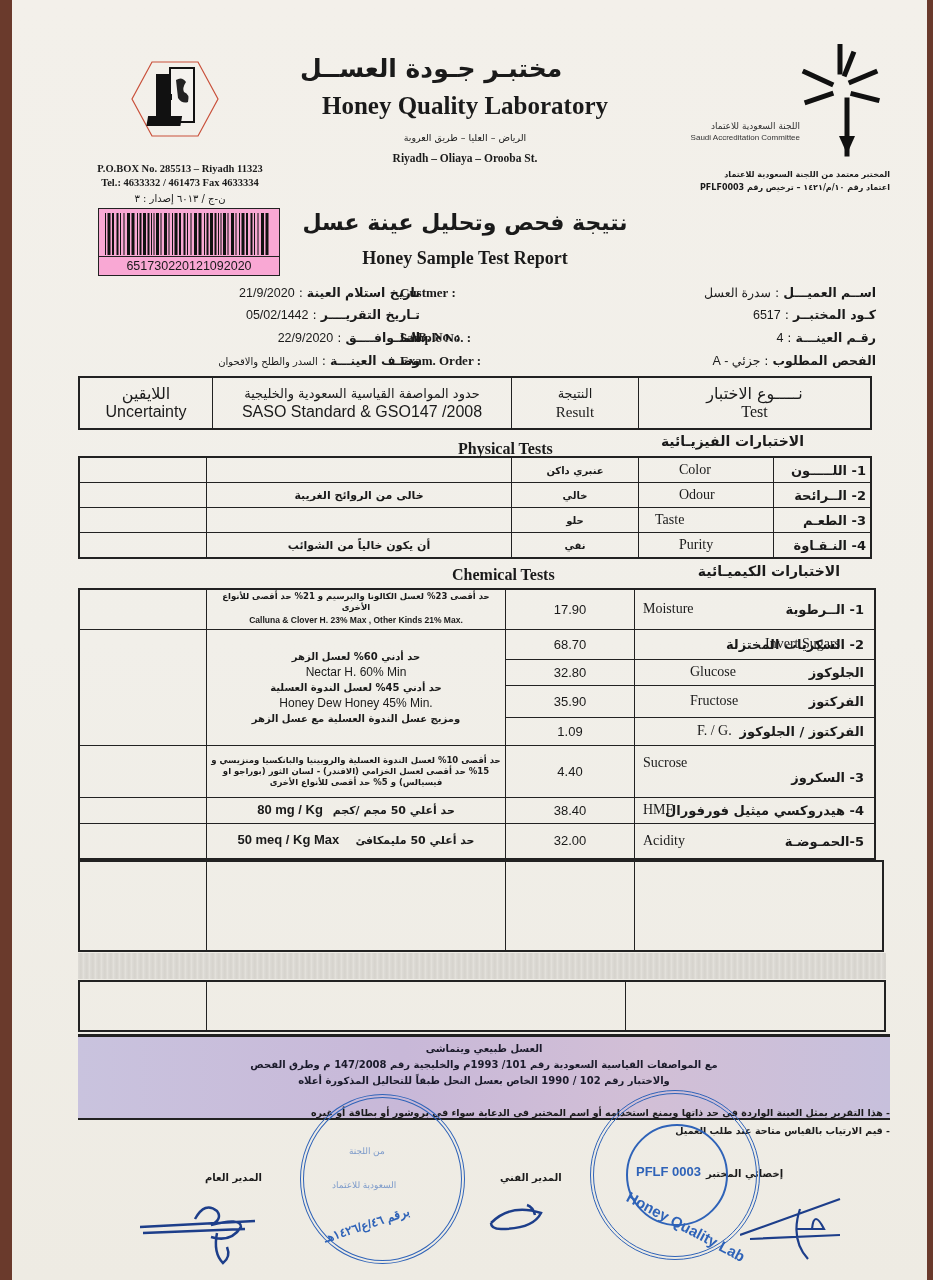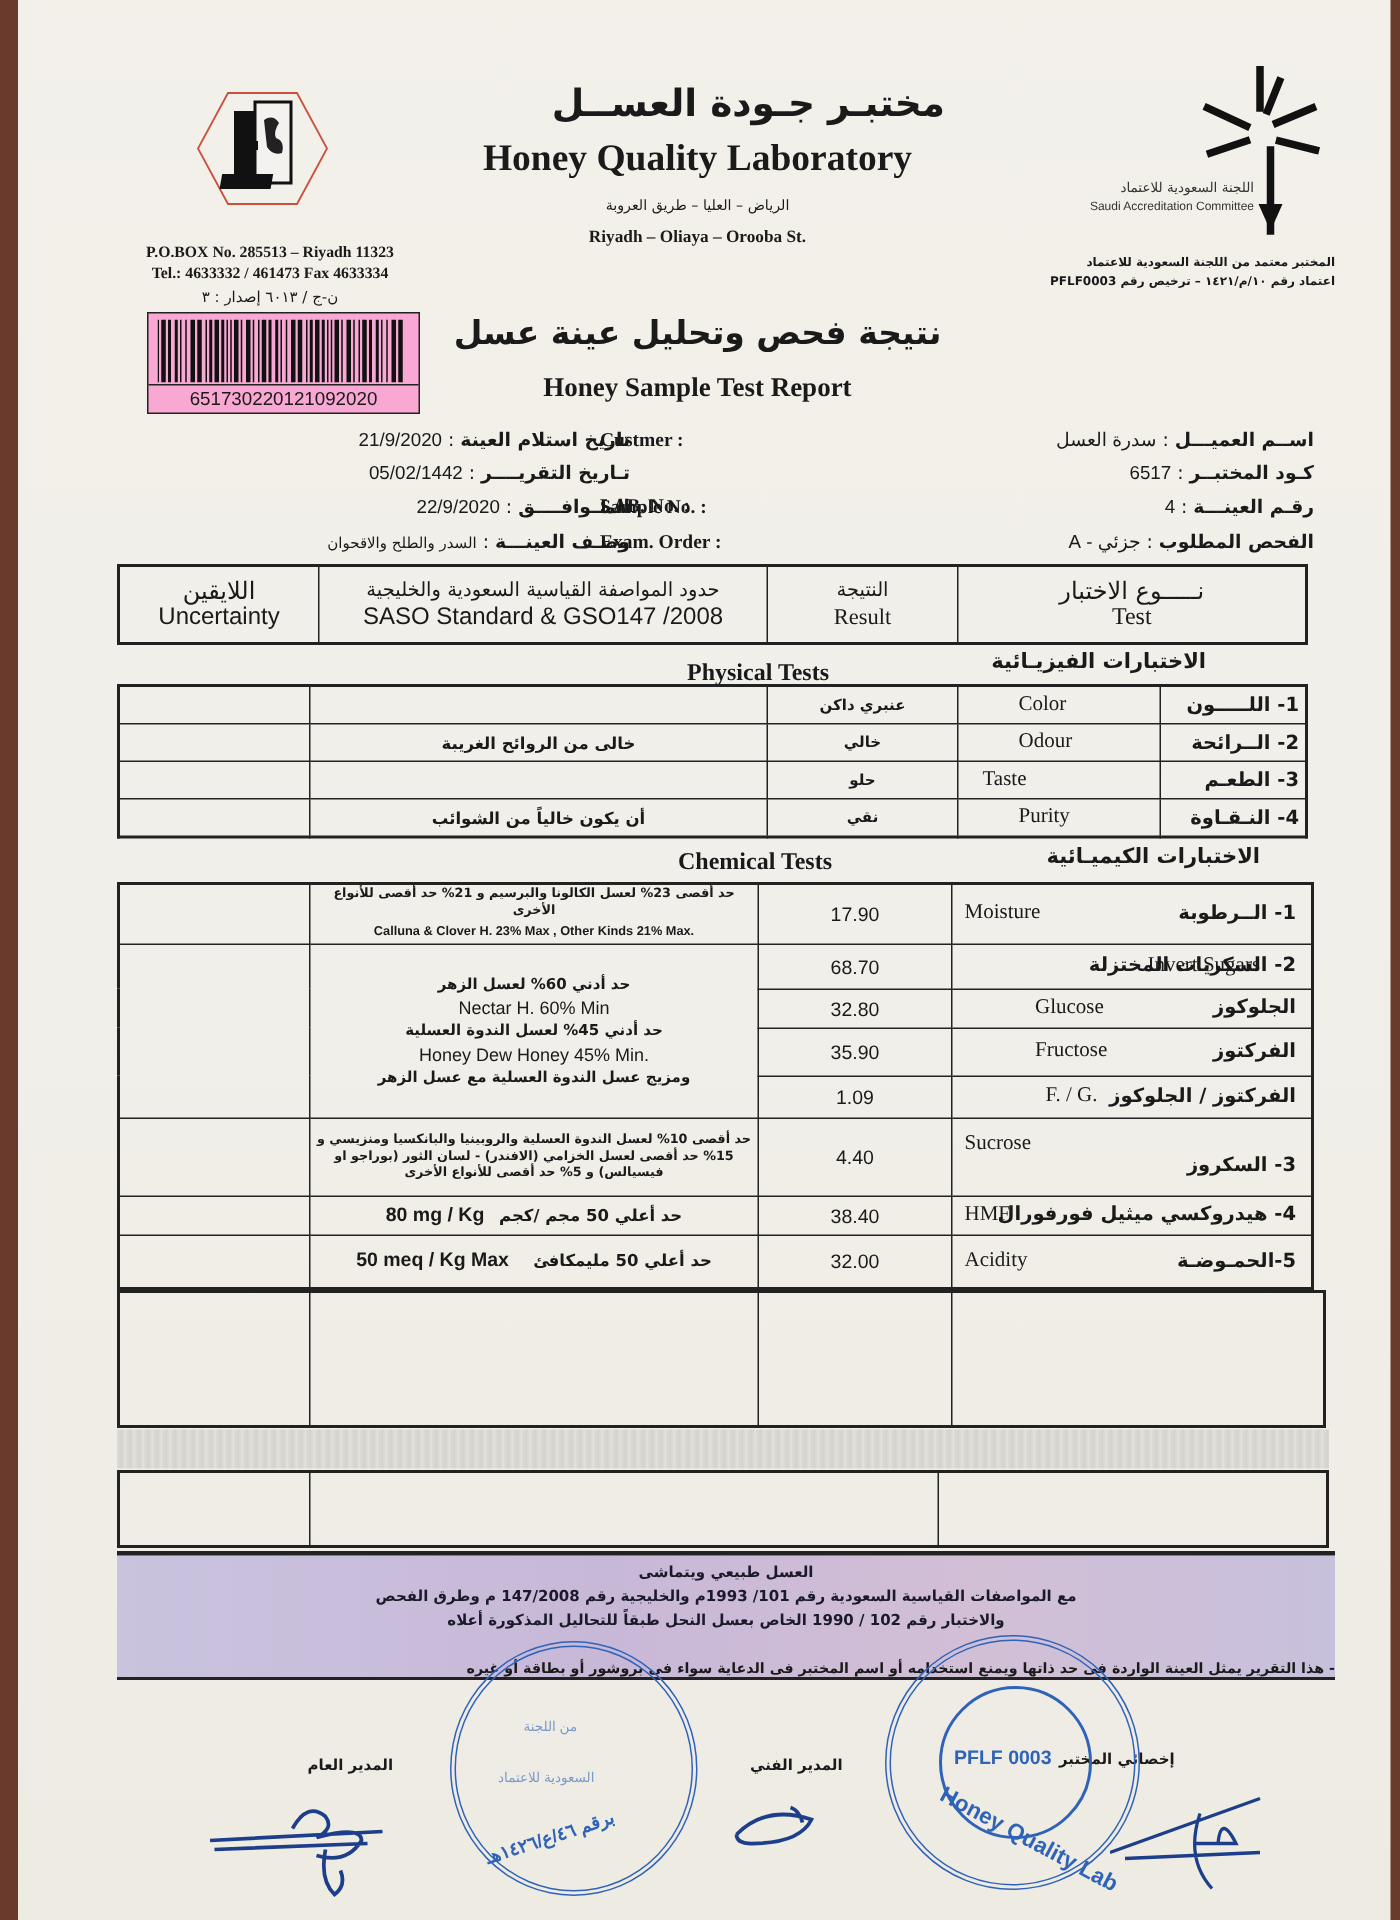--- a/index.html
+++ b/index.html
@@ -24,30 +24,30 @@
   }
   .pobox { left: 70px; top: 162px; width: 220px; text-align: center; font-size: 10.5px; font-weight: bold; line-height: 14px; }
   .code-line { left: 70px; top: 193px; width: 220px; text-align: center; font-size: 10px; }
   .barcode {
     position: absolute; left: 98px; top: 208px; width: 180px; height: 66px;
     border: 1.5px solid #222; background: #f9a8d4;
   }
   .barcode .bars { position: absolute; left: 6px; top: 4px; right: 6px; height: 42px; }
   .barcode .num { position: absolute; left: 0; right: 0; bottom: 2px; text-align: center; font-family: "Liberation Sans", sans-serif; font-size: 12.5px; border-top: 1.5px solid #222; padding-top: 2px; }
 
-  .lab-ar { left: 300px; top: 54px; width: 330px; text-align: right; font-size: 25px; font-weight: bold; }
+  .lab-ar { left: 300px; top: 54px; width: 330px; text-align: left; font-size: 25px; font-weight: bold; }
   .lab-en { left: 300px; top: 92px; width: 330px; text-align: center; font-size: 25px; font-weight: bold; }
   .addr-ar { left: 300px; top: 132px; width: 330px; text-align: center; font-size: 9.5px; }
   .addr-en { left: 300px; top: 152px; width: 330px; text-align: center; font-size: 11.5px; font-weight: bold; }
 
   .report-ar { left: 300px; top: 210px; width: 330px; text-align: center; font-size: 22px; font-weight: bold; }
   .report-en { left: 300px; top: 248px; width: 330px; text-align: center; font-size: 18px; font-weight: bold; }
 
   .accr-logo { position: absolute; left: 795px; top: 44px; width: 90px; height: 115px; }
-  .accr-ar { left: 676px; top: 120px; width: 160px; text-align: right; font-size: 9px; color: #333; line-height: 12px; }
+  .accr-ar { left: 640px; top: 120px; width: 160px; text-align: right; font-size: 9px; color: #333; line-height: 12px; }
   .accr-note { left: 650px; top: 168px; width: 240px; text-align: right; font-size: 8px; line-height: 13px; font-weight: bold; }
 
   
   .info-row { position: absolute; font-size: 12.5px; height: 20px; line-height: 20px; }
   .info-left { left: 90px; width: 330px; }
   .info-en { left: 400px; width: 110px; font-weight: bold; font-size: 13px; }
   .info-right { left: 560px; width: 316px; }
   .info-right .ar, .info-left .ar { width: 100%; text-align: right; }
   .info-left .ar { text-align: right; }
 
@@ -410,20 +410,21 @@
   </table>
 
 <div class="conclusion">
   <div>العسل طبيعي ويتماشى</div>
   <div>مع المواصفات القياسية السعودية رقم 101/ 1993م والخليجية رقم 147/2008 م وطرق الفحص</div>
   <div>والاختبار رقم 102 / 1990 الخاص بعسل النحل طبقاً للتحاليل المذكورة أعلاه</div>
 </div>
 
 <div class="notes">
   <div>- هذا التقرير يمثل العينة الواردة فى حد ذاتها ويمنع استخدامه أو اسم المختبر فى الدعاية سواء فى بروشور أو بطاقة أو غيره</div>
+  <div>- قيم الارتياب بالقياس متاحة عند طلب العميل</div>
 </div>
 
 <div class="sig-label" style="left:706px;top:1168px">إخصائي المختبر</div>
 <div class="sig-label" style="left:500px;top:1172px">المدير الفني</div>
 <div class="sig-label" style="left:205px;top:1172px">المدير العام</div>
 
 <div class="stamp stamp1">
   <div class="stamp-text ar" style="left:45px;top:48px;font-size:9px;opacity:.6;font-weight:normal">من اللجنة</div>
   <div class="stamp-text ar" style="left:28px;top:82px;font-size:9px;opacity:.6;font-weight:normal">السعودية للاعتماد</div>
   <div class="stamp-text ar" style="left:18px;top:120px;font-size:12px;transform:rotate(-18deg)">برقم ٤٦/ع/١٤٢٦هـ</div>

